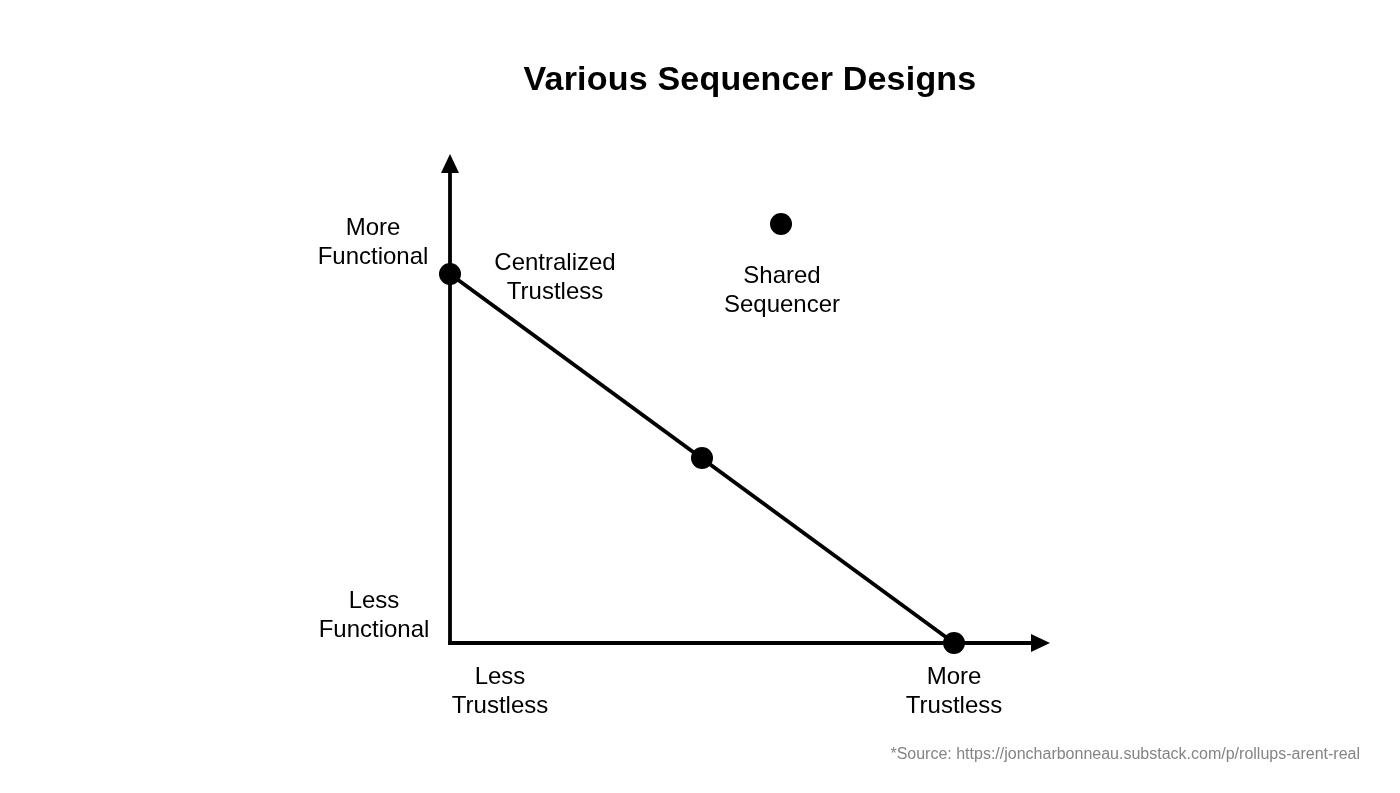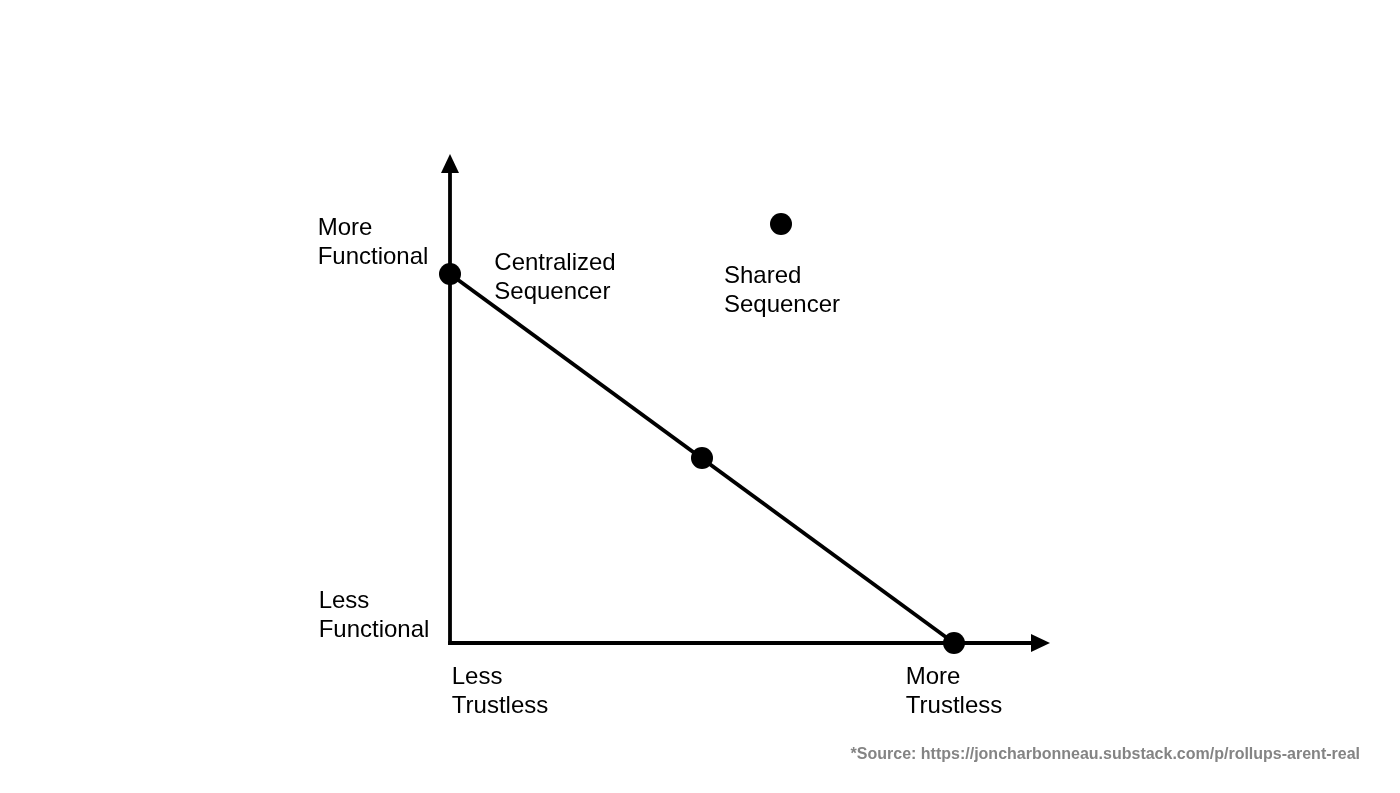--- a/index.html
+++ b/index.html
@@ -31,42 +31,42 @@
   .plot-svg {
     position: absolute;
     left: 0;
     top: 0;
     width: 1400px;
     height: 793px;
   }
   .lbl {
     position: absolute;
     transform: translate(-50%, -50%);
-    text-align: left;
+    text-align: center;
     font-size: 24px;
     line-height: 1.21;
     white-space: pre-line;
     color: #000000;
   }
   .source-note {
     position: absolute;
     top: 744px;
     right: 40px;
     font-size: 16px;
     line-height: 1.25;
     color: #848484;
     white-space: nowrap;
-    font-weight: bold;
   }
 </style>
 </head>
 <body>
 
 <div class="canvas">
 
+  <h1 class="title">Various Sequencer Designs</h1>
 
   <svg class="plot-svg" viewBox="0 0 1400 793" aria-hidden="true">
 
     <line x1="450" y1="644.9" x2="450" y2="171" stroke="#000000" stroke-width="3.8"></line>
     <polygon points="450,154 441,173 459,173" fill="#000000"></polygon>
 
     <line x1="448.1" y1="643" x2="1033" y2="643" stroke="#000000" stroke-width="3.8"></line>
     <polygon points="1050,643 1031,634 1031,652" fill="#000000"></polygon>
 
     <line x1="450" y1="274" x2="954" y2="643" stroke="#000000" stroke-width="3.8"></line>
@@ -80,19 +80,19 @@
   <div class="lbl" style="left:373px; top:241px;">More
 Functional</div>
   <div class="lbl" style="left:374px; top:614px;">Less
 Functional</div>
   <div class="lbl" style="left:500px; top:690px;">Less
 Trustless</div>
   <div class="lbl" style="left:954px; top:690px;">More
 Trustless</div>
 
   <div class="lbl" style="left:555px; top:276px;">Centralized
-Sequencer</div>
+Trustless</div>
   <div class="lbl" style="left:782px; top:277px;margin-top:12px;">Shared
 Sequencer</div>
 
   <div class="source-note">*Source: https://joncharbonneau.substack.com/p/rollups-arent-real</div>
 
 </div>
 
 </body></html>

